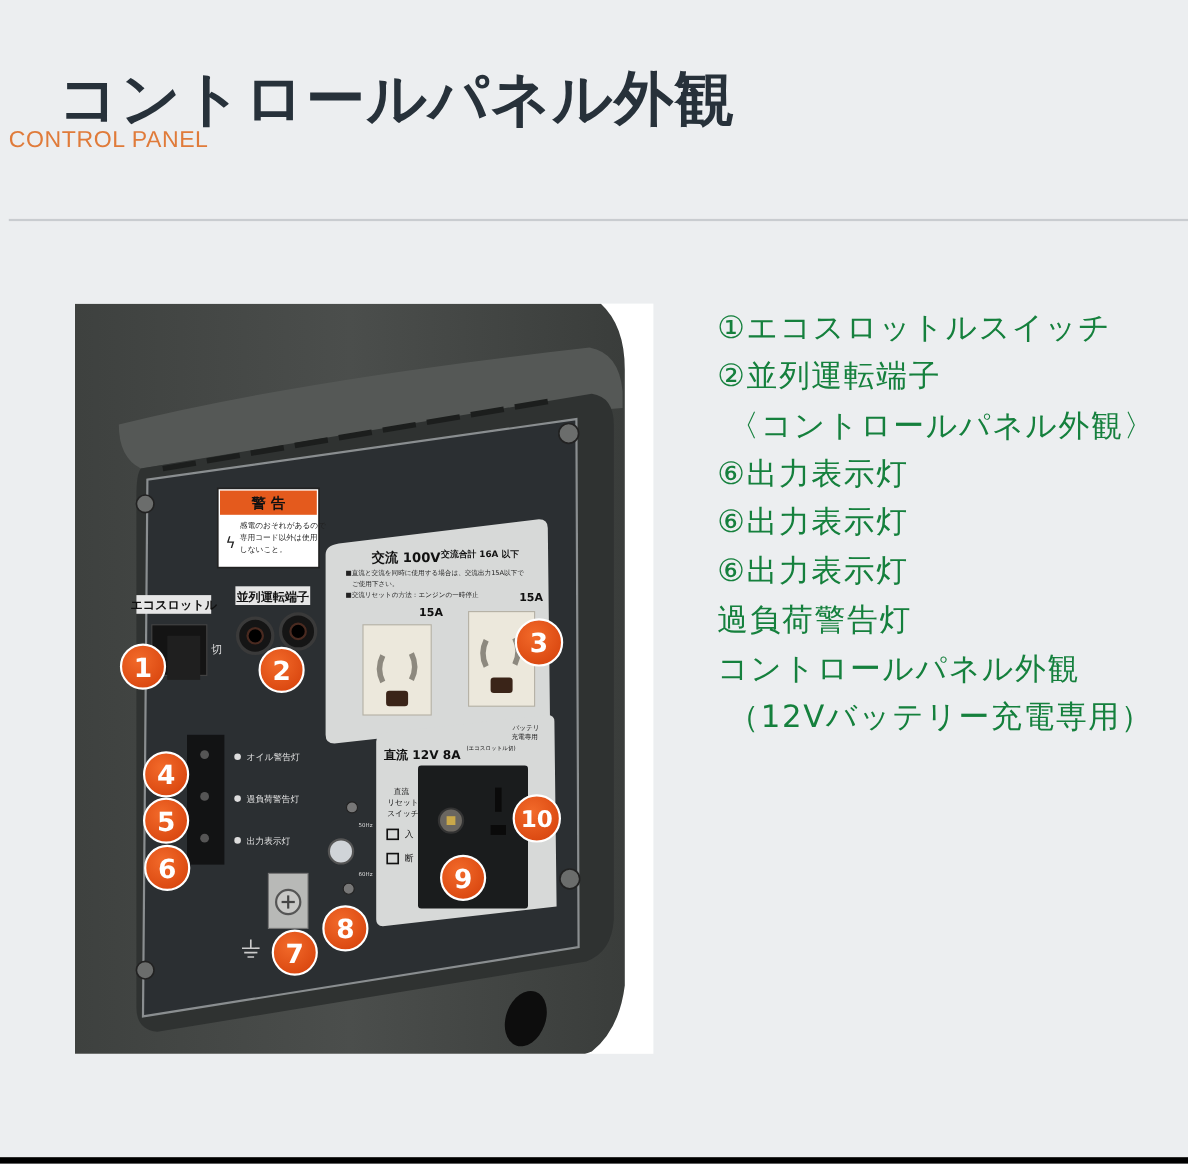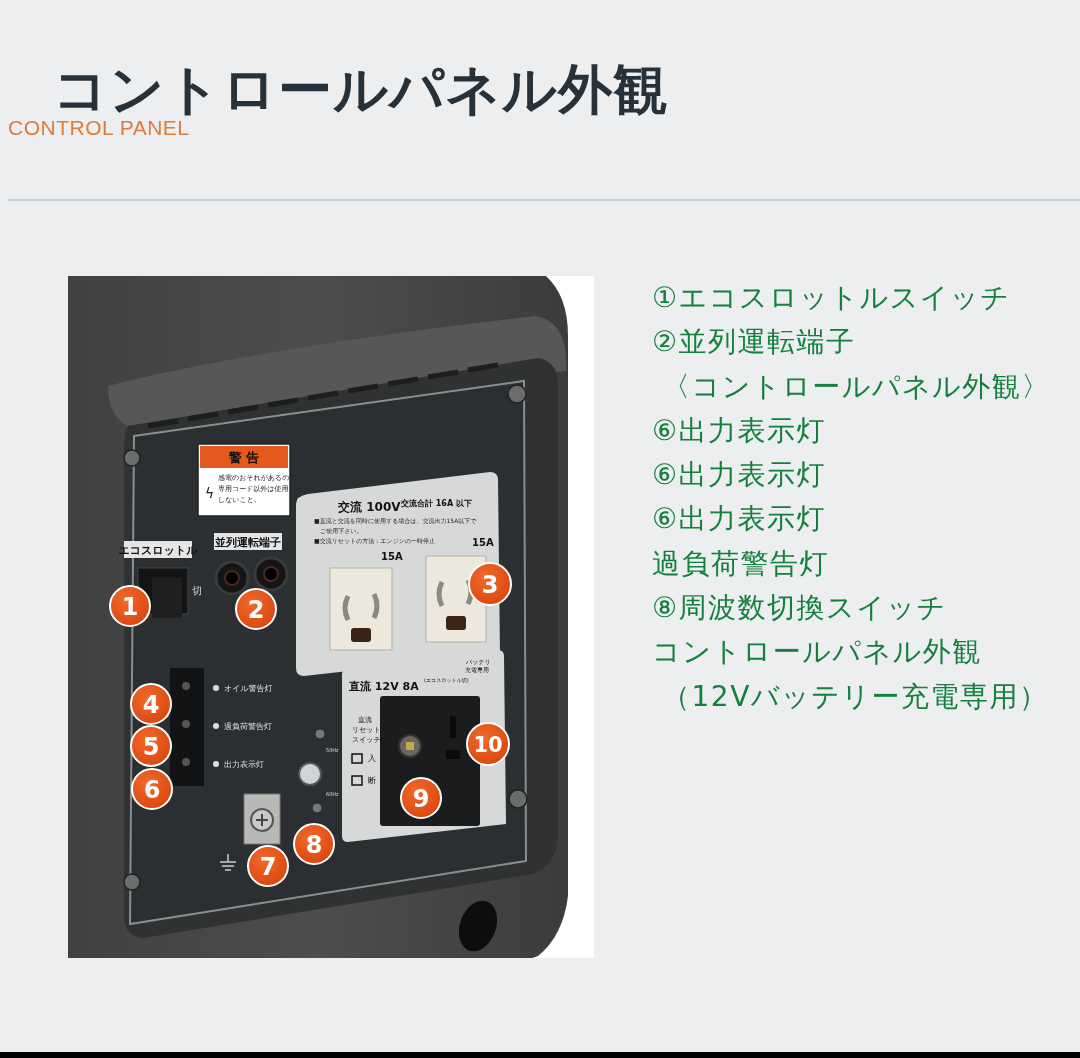--- a/index.html
+++ b/index.html
@@ -243,18 +243,17 @@
 </div>
 
 <ul class="legend">
   <li>①エコスロットルスイッチ</li>
   <li>②並列運転端子</li>
   <li class="sub">〈コントロールパネル外観〉</li>
   <li>⑥出力表示灯</li>
   <li>⑥出力表示灯</li>
   <li>⑥出力表示灯</li>
   <li>過負荷警告灯</li>
-  <li>⑧周波数切換スイッチ</li>
   <li>コントロールパネル外観</li>
   <li class="sub">（12Vバッテリー充電専用）</li>
 </ul>
 
 <div class="bottom-bar"></div>
 
 </body></html>

